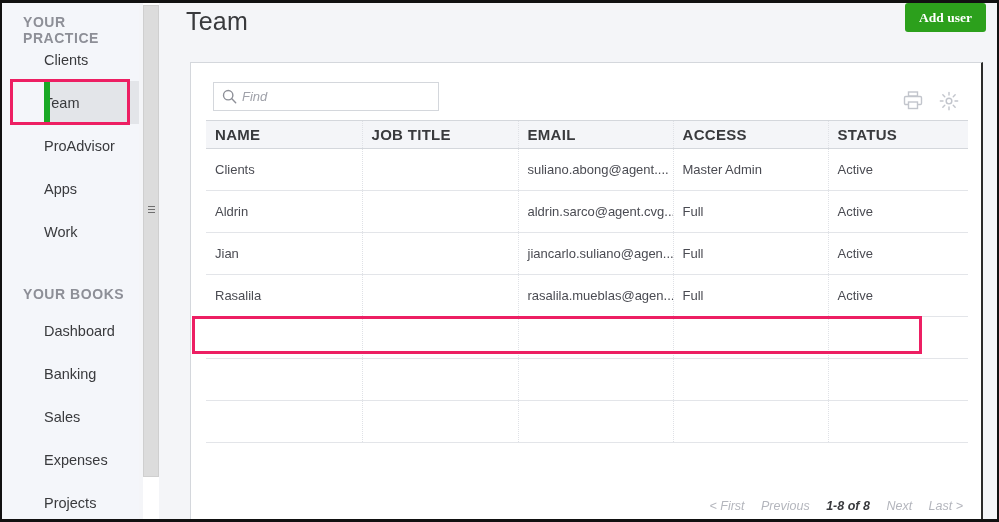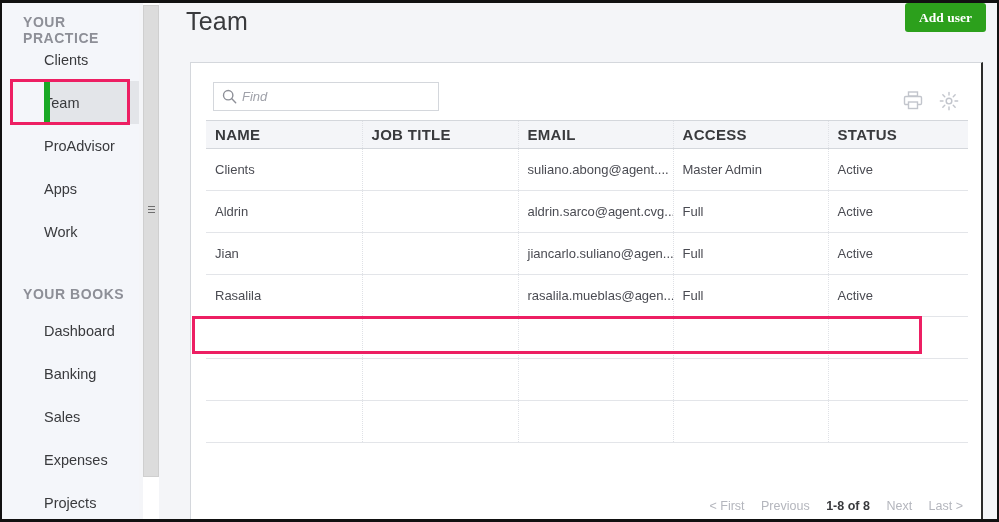--- a/index.html
+++ b/index.html
@@ -216,21 +216,21 @@
 
   
   #pagination {
     position: absolute;
     right: 18px;
     bottom: 9px;
     font-size: 12.5px;
     color: #b4b6bd;
     white-space: nowrap;
   }
-  #pagination span { margin-left: 13px; cursor: pointer; }
+  #pagination span { margin-left: 13px; cursor: pointer; font-style: italic; }
   #pagination span.current {
     color: #393a3d;
     font-weight: bold;
     cursor: default;
   }
 
   
   .annot {
     position: absolute;
     border: 3px solid #ed1f63;

